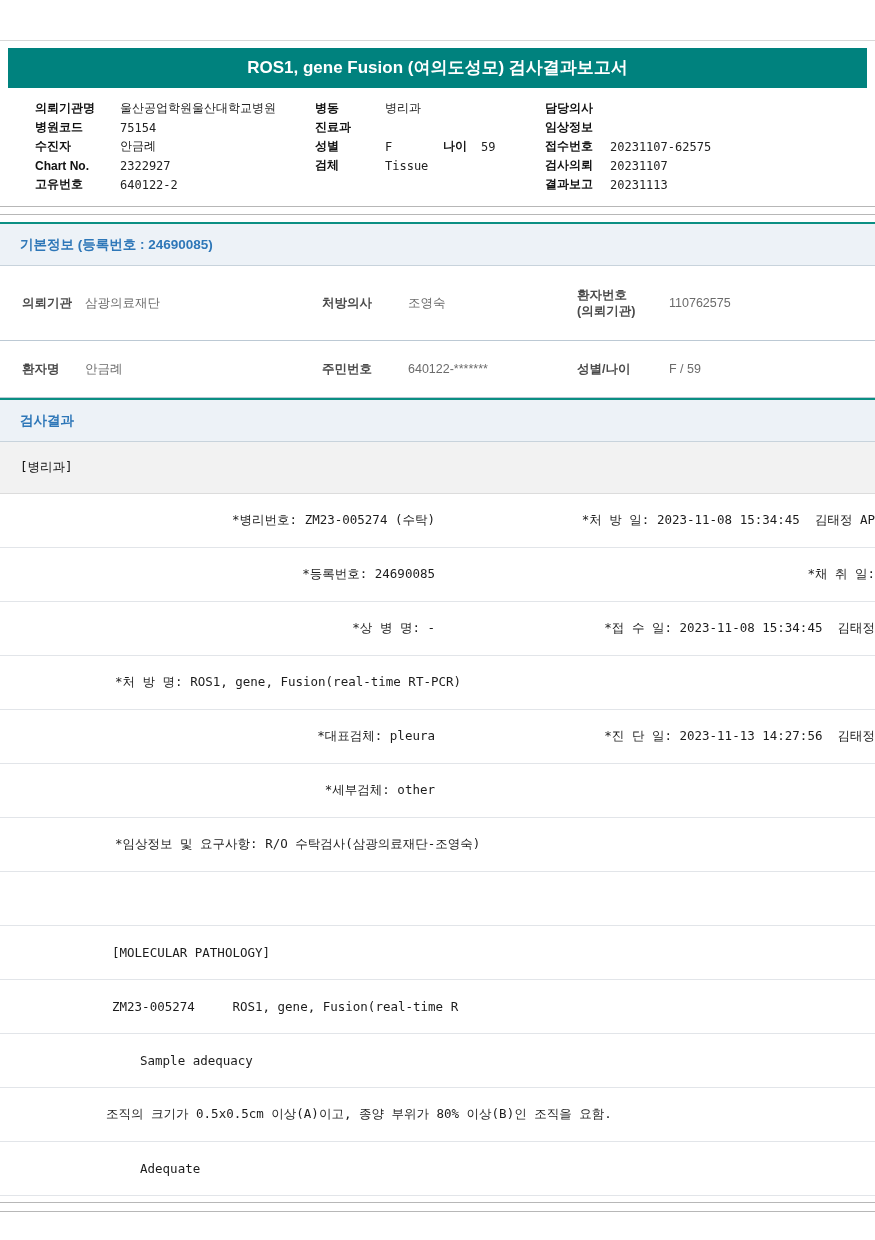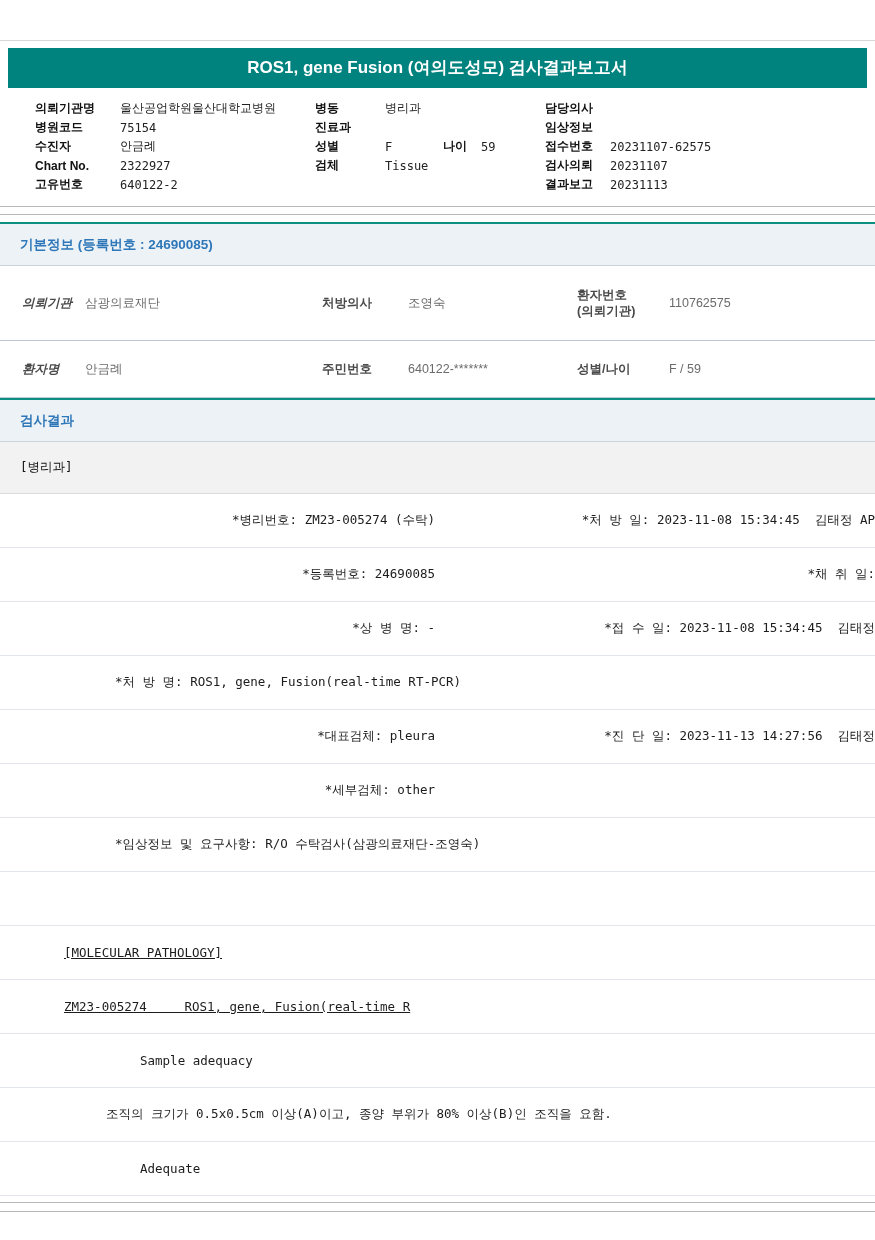--- a/index.html
+++ b/index.html
@@ -33,38 +33,38 @@
                  color:#2e77b8; font-weight:bold; font-size:13.5px; }
   .section-bar.first { margin-top:7px; }
 
   
   .binfo-row { display:grid; grid-template-columns:300px 255px 1fr; padding-left:22px;
                border-bottom:1px solid #bcc9d4; align-items:center; font-size:12.5px; }
   .binfo-row.r1 { height:75px; }
   .binfo-row.r2 { height:57px; }
   .bcell { display:flex; align-items:center; }
   .blabel { font-weight:bold; color:#4a4a4a; }
-  .bcell.c1 .blabel { width:63px;font-style:italic; }
+  .bcell.c1 .blabel { width:63px; }
   .bcell.c2 .blabel { width:86px; }
   .bcell.c3 .blabel { width:92px; }
   .blabel.stacked { line-height:16px; }
   .bvalue { color:#6b6b6b; white-space:pre; }
 
   
   .mono { font-family:"DejaVu Sans Mono", monospace;text-align:right; }
   .dept-row { height:52px; background:#f2f2f2; border-bottom:1px solid #dcdcdc;
               display:flex; align-items:center; padding-left:20px; font-size:12.5px; color:#111; }
   .detail-row { height:54px; border-bottom:1px solid #e2e5e9; display:flex; align-items:center;
                 font-size:12.5px; color:#1c1c1c; white-space:pre; }
   .detail-left { width:435px; padding-left:115px; }
   .detail-right { flex:1; }
   .empty-row { height:54px; border-bottom:1px solid #e2e5e9; }
   .mol-row { height:54px; border-bottom:1px solid #e2e5e9; display:flex; align-items:center;
              font-size:12.5px; color:#1c1c1c; white-space:pre; }
-  .ind1 { padding-left:64px;text-decoration:underline; }
+  .ind1 { padding-left:112px; }
   .ind2 { padding-left:140px; }
   .ind3 { padding-left:106px; }
 
   .footer-lines { border-top:1px solid #b7b7b7; border-bottom:1px solid #b7b7b7; height:10px; margin-top:6px; }
 </style>
 </head>
 <body>
 
 <div class="page">
 

